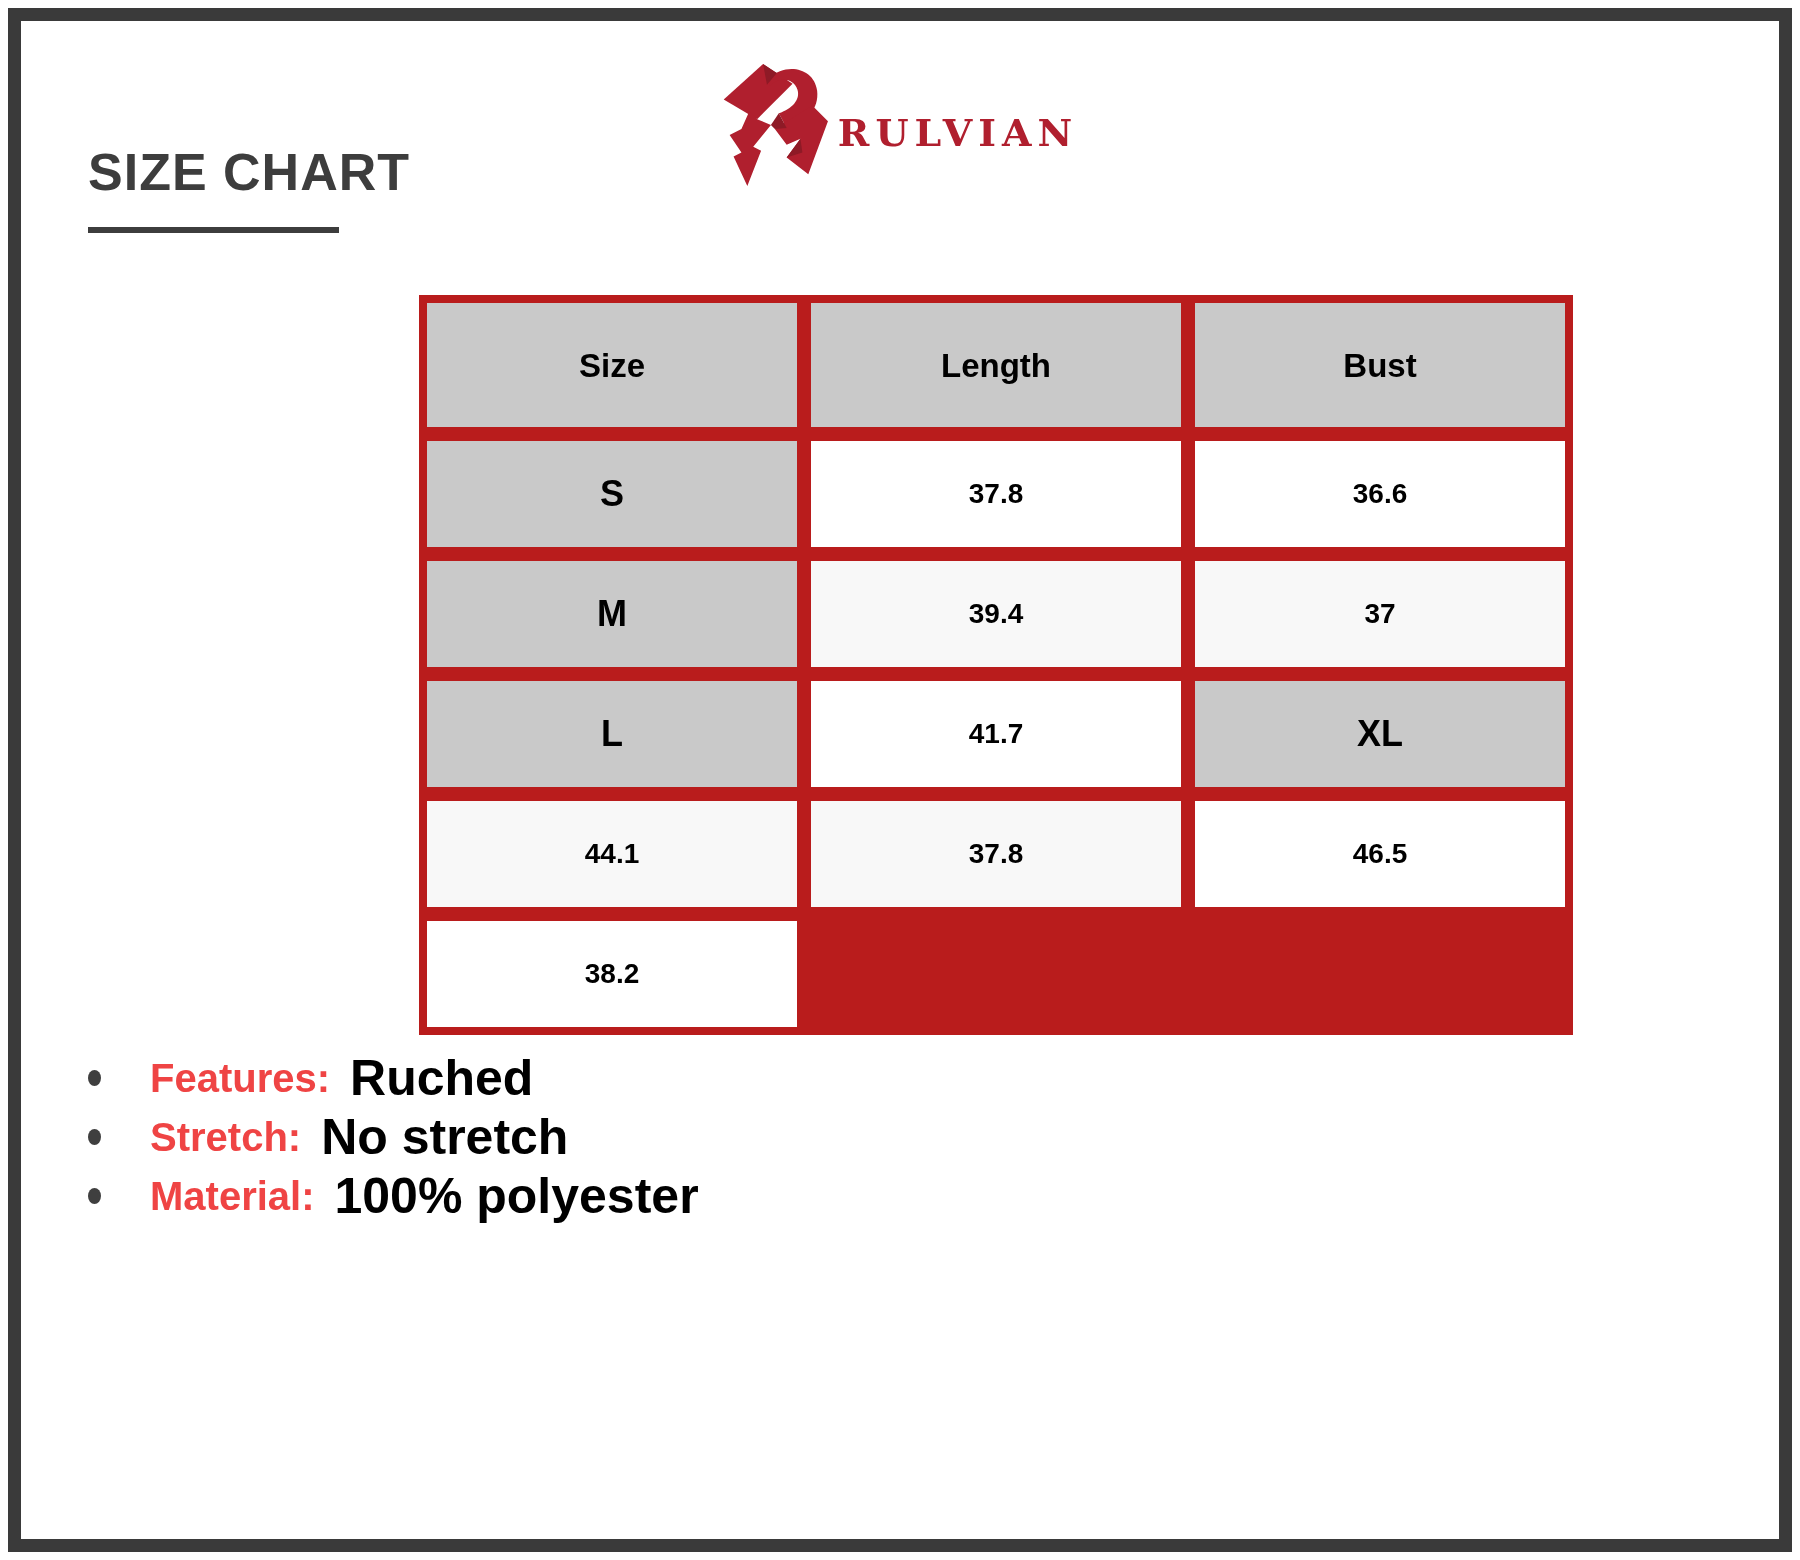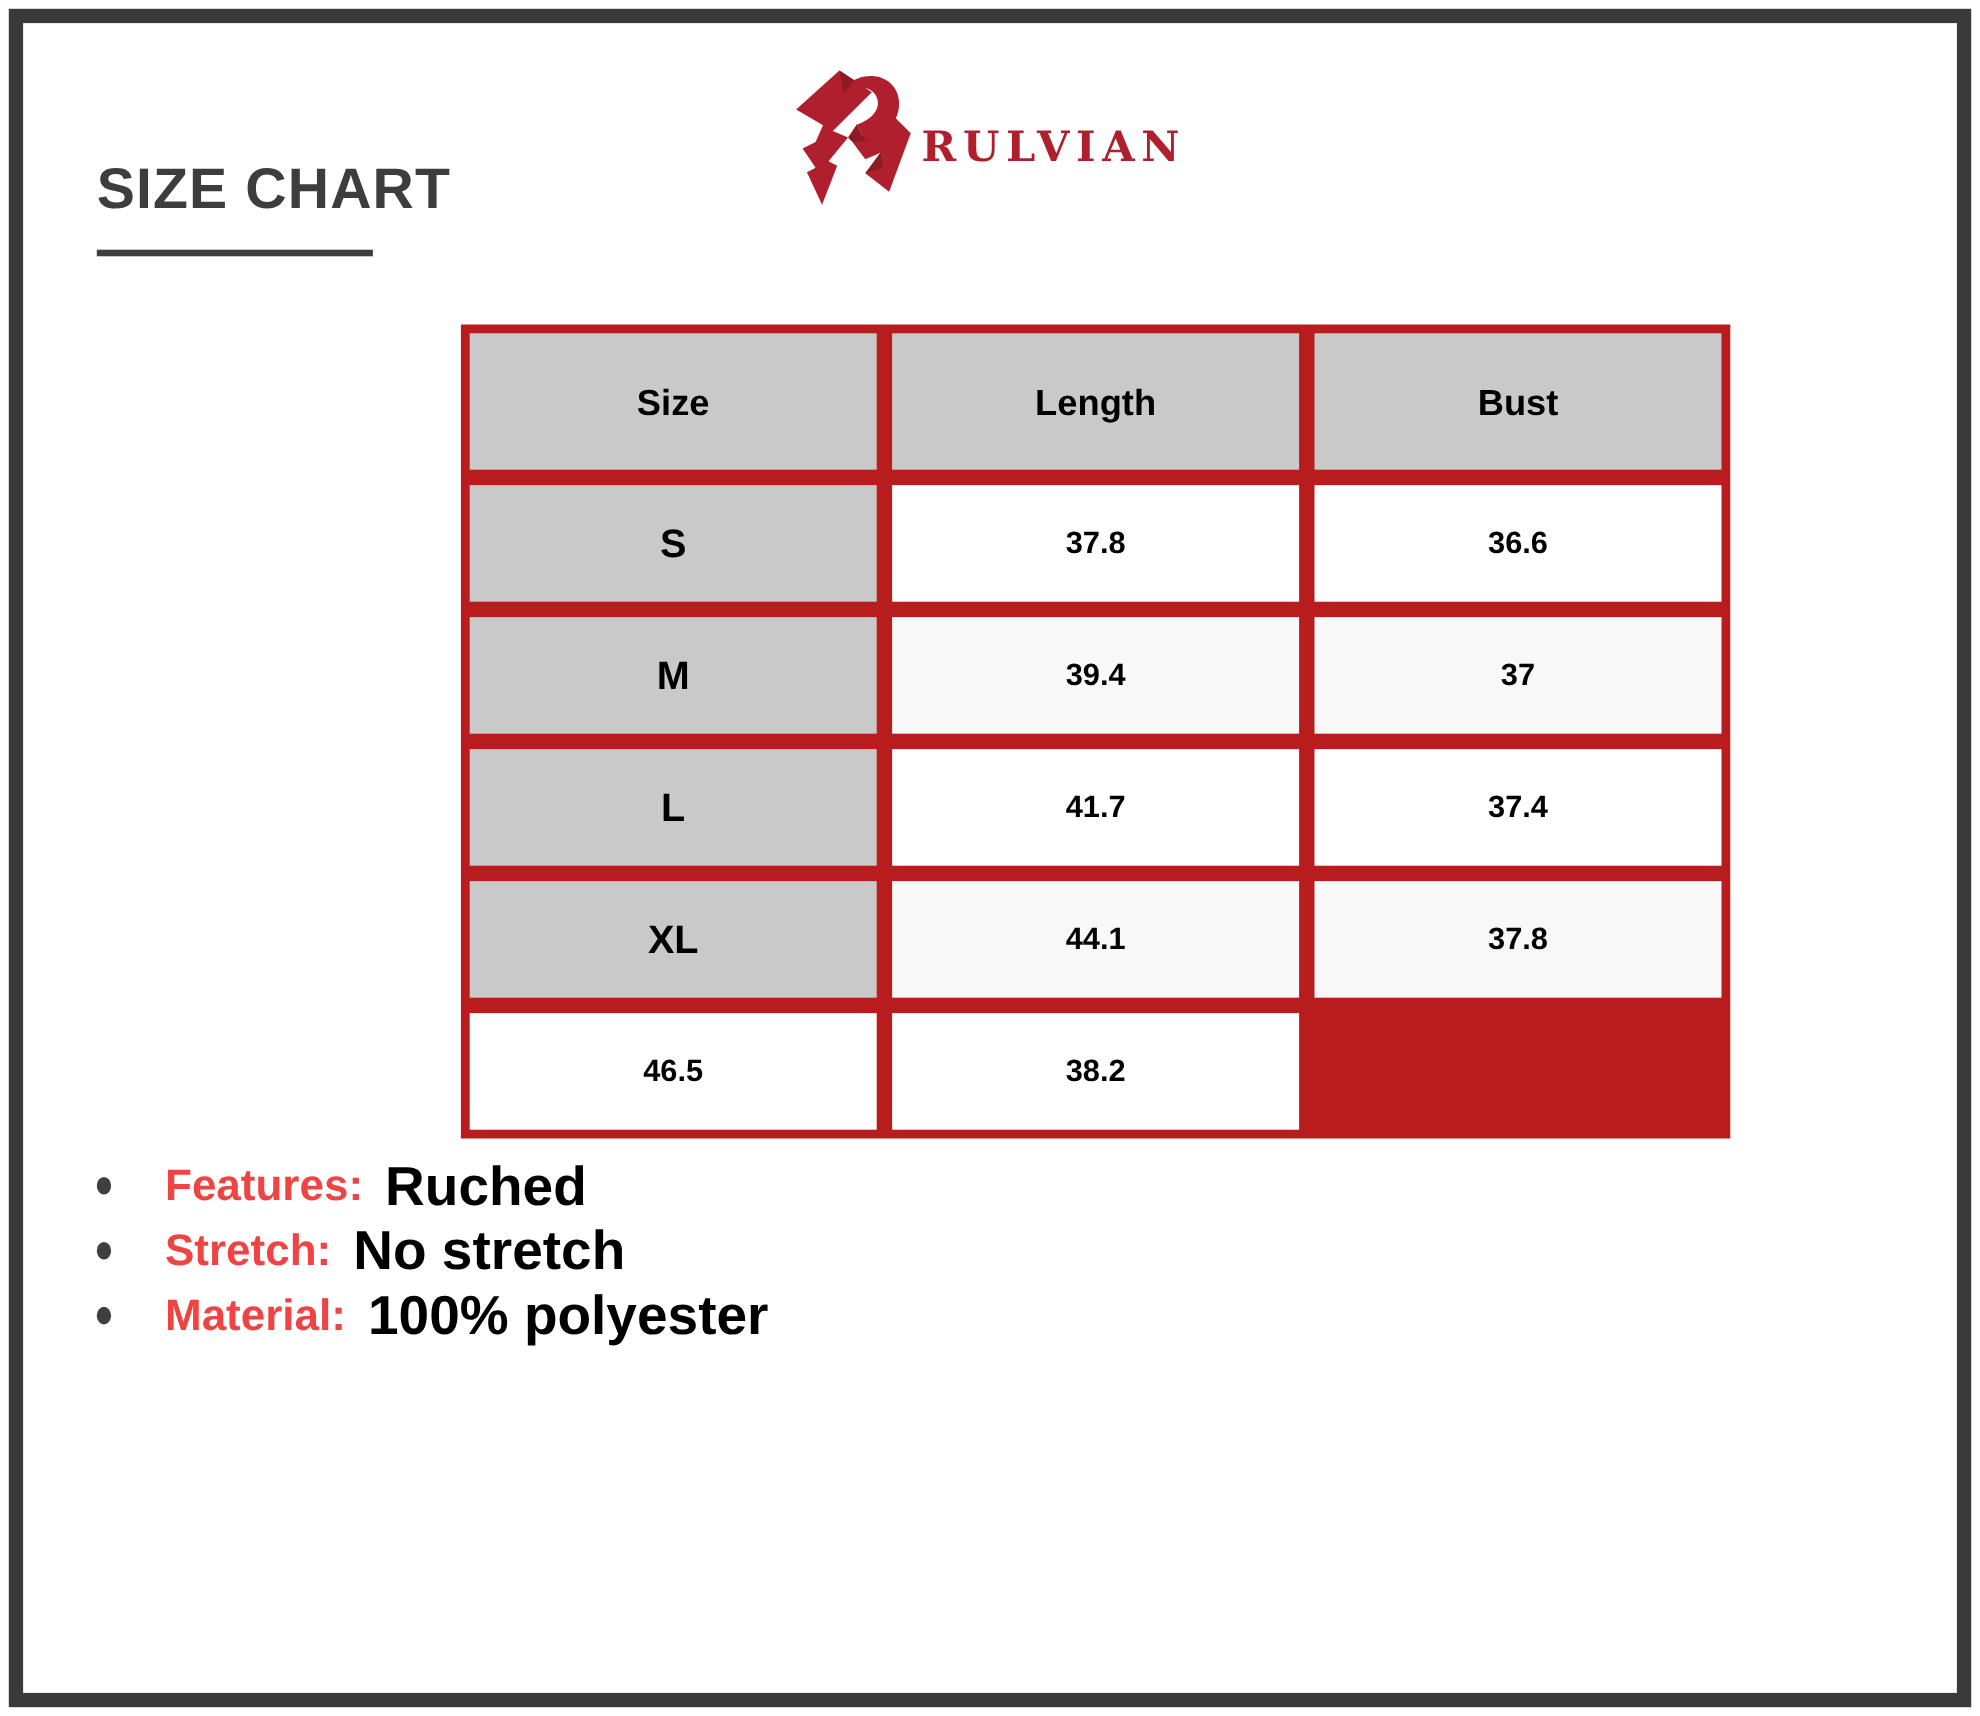--- a/index.html
+++ b/index.html
@@ -152,21 +152,20 @@
     <div class="cell sizecol">S</div>
     <div class="cell val">37.8</div>
     <div class="cell val">36.6</div>
 
     <div class="cell sizecol">M</div>
     <div class="cell val alt">39.4</div>
     <div class="cell val alt">37</div>
 
     <div class="cell sizecol">L</div>
     <div class="cell val">41.7</div>
-    <div class="cell val">37.4</div>
 
     <div class="cell sizecol">XL</div>
     <div class="cell val alt">44.1</div>
     <div class="cell val alt">37.8</div>
 
     <div class="cell val">46.5</div>
     <div class="cell val">38.2</div>
   </div>
 
   <ul class="details">

